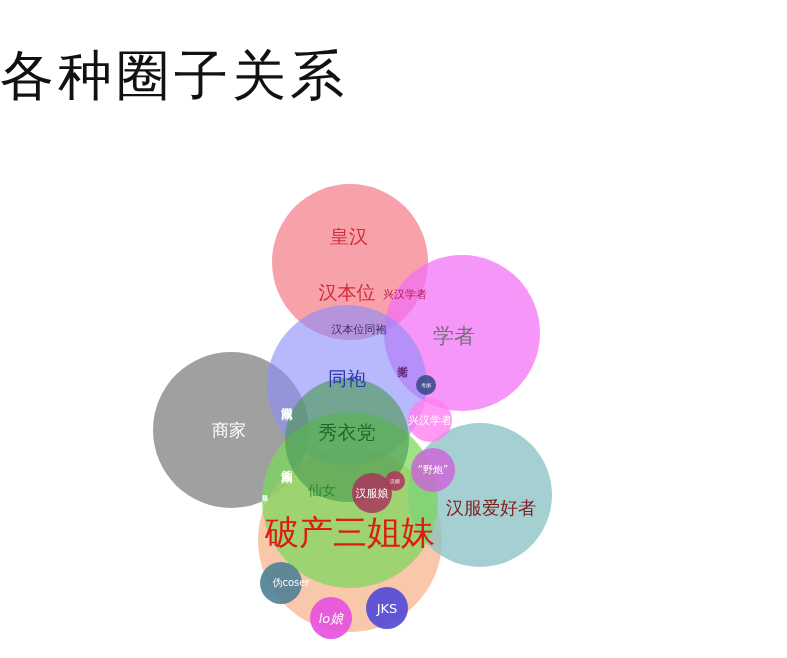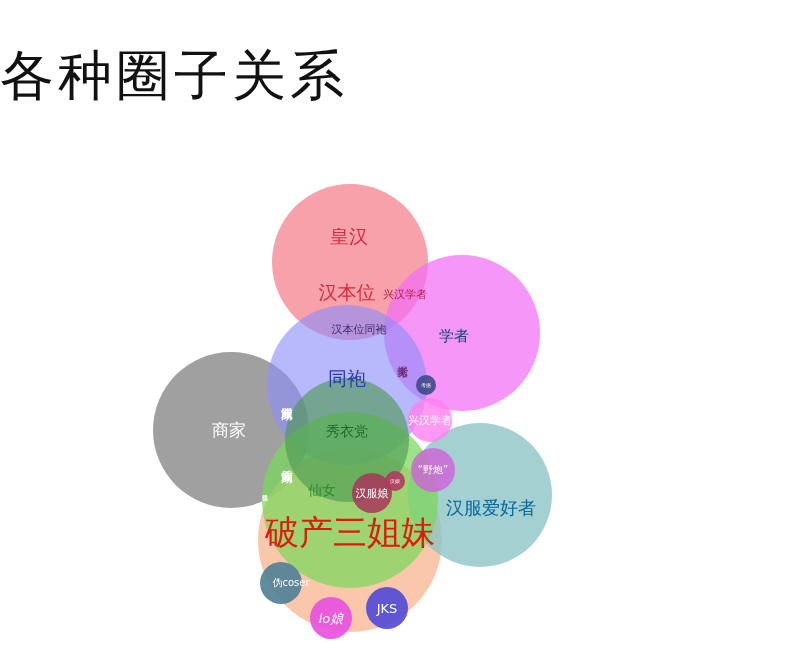--- a/index.html
+++ b/index.html
@@ -22,30 +22,30 @@
     <div class="circle" style="left: 153px; top: 352px; width: 156px; height: 156px; background: rgb(143, 143, 143); opacity: 0.85;"></div>
     <div class="circle" style="left: 258px; top: 448px; width: 184px; height: 184px; background: rgb(247, 180, 141); opacity: 0.75;"></div>
     <div class="circle" style="left: 408px; top: 423px; width: 144px; height: 144px; background: rgb(140, 195, 196); opacity: 0.78;"></div>
     <div class="circle" style="left: 267px; top: 305px; width: 160px; height: 160px; background: rgb(141, 141, 250); opacity: 0.62;"></div>
     <div class="circle" style="left: 262px; top: 412px; width: 176px; height: 176px; background: rgb(120, 216, 90); opacity: 0.72;"></div>
     <div class="circle" style="left: 285px; top: 378px; width: 124px; height: 124px; background: rgb(74, 154, 82); opacity: 0.62;"></div>
     <div class="lbl" style="left: 349px; top: 236px; font-size: 19px; color: rgb(212, 42, 58);">皇汉</div>
     <div class="lbl" style="left: 347px; top: 268px; font-size: 19px; color: rgb(212, 42, 58); margin-top: 24px;">汉本位</div>
     <div class="lbl" style="left: 405px; top: 294px; font-size: 11px; color: rgb(176, 32, 74);">兴汉学者</div>
     <div class="lbl" style="left: 331px; top: 329px; font-size: 11px; color: rgb(58, 42, 112); margin-left: 28px;">汉本位同袍</div>
-    <div class="lbl" style="left: 454px; top: 336px; font-size: 15px; color: #0c4a6e;">学者</div>
+    <div class="lbl" style="left: 454px; top: 336px; font-size: 21px; color: #737373;">学者</div>
     <div class="lbl vert" style="left: 402px; top: 357px; font-size: 11px; color: rgb(106, 42, 120);">考据党</div>
     <div class="lbl" style="left: 347px; top: 378px; font-size: 19px; color: rgb(42, 58, 168);">同袍</div>
     <div class="lbl vert" style="left: 287px; top: 398px; font-size: 12px; color: rgb(255, 255, 255);">汉服商家</div>
     <div class="lbl" style="left: 229px; top: 430px; font-size: 17px; color: rgb(255, 255, 255);">商家</div>
-    <div class="lbl" style="left: 347px; top: 432px; font-size: 14px; color: rgb(31, 106, 42); font-family: Liberation Mono, monospace;">秀衣党</div>
+    <div class="lbl" style="left: 347px; top: 432px; font-size: 19px; color: rgb(31, 106, 42);">秀衣党</div>
     <div class="lbl vert" style="left: 287px; top: 461px; font-size: 12px; color: rgb(255, 255, 255);">仙服商家</div>
     <div class="lbl vert" style="left: 265px; top: 490px; font-size: 6px; color: rgb(255, 255, 255);">仿汉服</div>
     <div class="lbl" style="left: 322px; top: 490px; font-size: 14px; color: rgb(42, 138, 42);">仙女</div>
-    <div class="lbl" style="left: 491px; top: 508px; font-size: 18px; color: #0369a1;">汉服爱好者</div>
+    <div class="lbl" style="left: 491px; top: 508px; font-size: 18px; color: #7f1d1d;">汉服爱好者</div>
     <div class="lbl" style="left: 350px; top: 532px; font-size: 34px; color: rgb(224, 26, 16);">破产三姐妹</div>
     <div class="circle" style="left: 408px; top: 398px; width: 44px; height: 44px; background: rgb(255, 128, 240); opacity: 0.8;"></div>
     <div class="lbl" style="left: 430px; top: 420px; font-size: 11px; color: rgb(255, 255, 255);">兴汉学者</div>
     <div class="circle" style="left: 411px; top: 448px; width: 44px; height: 44px; background: rgb(208, 96, 216); opacity: 0.8;"></div>
     <div class="lbl" style="left: 433px; top: 470px; font-size: 10px; color: rgb(255, 255, 255);">“野炮”</div>
     <div class="circle" style="left: 352px; top: 473px; width: 40px; height: 40px; background: rgb(168, 53, 90); opacity: 0.85;"></div>
     <div class="lbl" style="left: 372px; top: 493px; font-size: 11px; color: rgb(255, 255, 255);">汉服娘</div>
     <div class="circle" style="left: 385px; top: 471px; width: 20px; height: 20px; background: rgb(176, 58, 96); opacity: 0.9;"></div>
     <div class="lbl" style="left: 395px; top: 481px; font-size: 5px; color: rgb(255, 255, 255);">汉娘</div>
     <div class="circle" style="left: 416px; top: 375px; width: 20px; height: 20px; background: rgb(61, 74, 138); opacity: 0.9;"></div>

